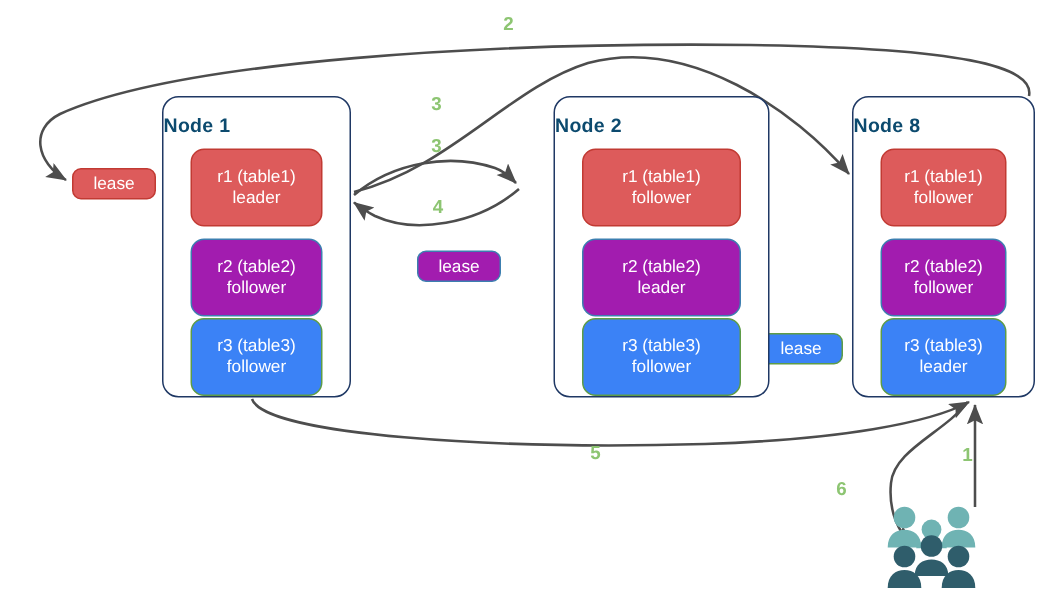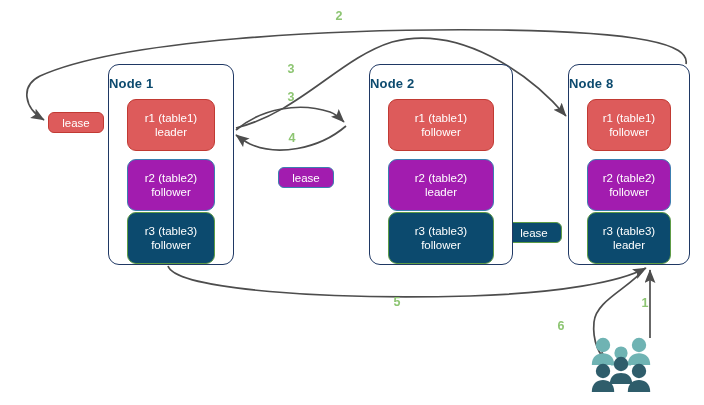--- a/index.html
+++ b/index.html
@@ -55,21 +55,21 @@
     align-items: center;
     justify-content: center;
     color: #ffffff;
     font-size: 11.5px;
     line-height: 14px;
     text-align: center;
   }
   .replica .ln { display: block; }
   .rep-red   { background: #dd5b5b; border: 1.4px solid #c13a33; }
   .rep-blue  { background: #a21caf; border: 1.4px solid #3c7fb0; }
-  .rep-green { background: #0c4a6e; border: 1.4px solid #5e9c46; }
+  .rep-green { background: #3b82f6; border: 1.4px solid #5e9c46; }
   .lease-chip {
     position: absolute;
     box-sizing: border-box;
     width: 56px;
     height: 21px;
     border-radius: 6px;
     display: flex;
     align-items: center;
     justify-content: center;
     color: #ffffff;

